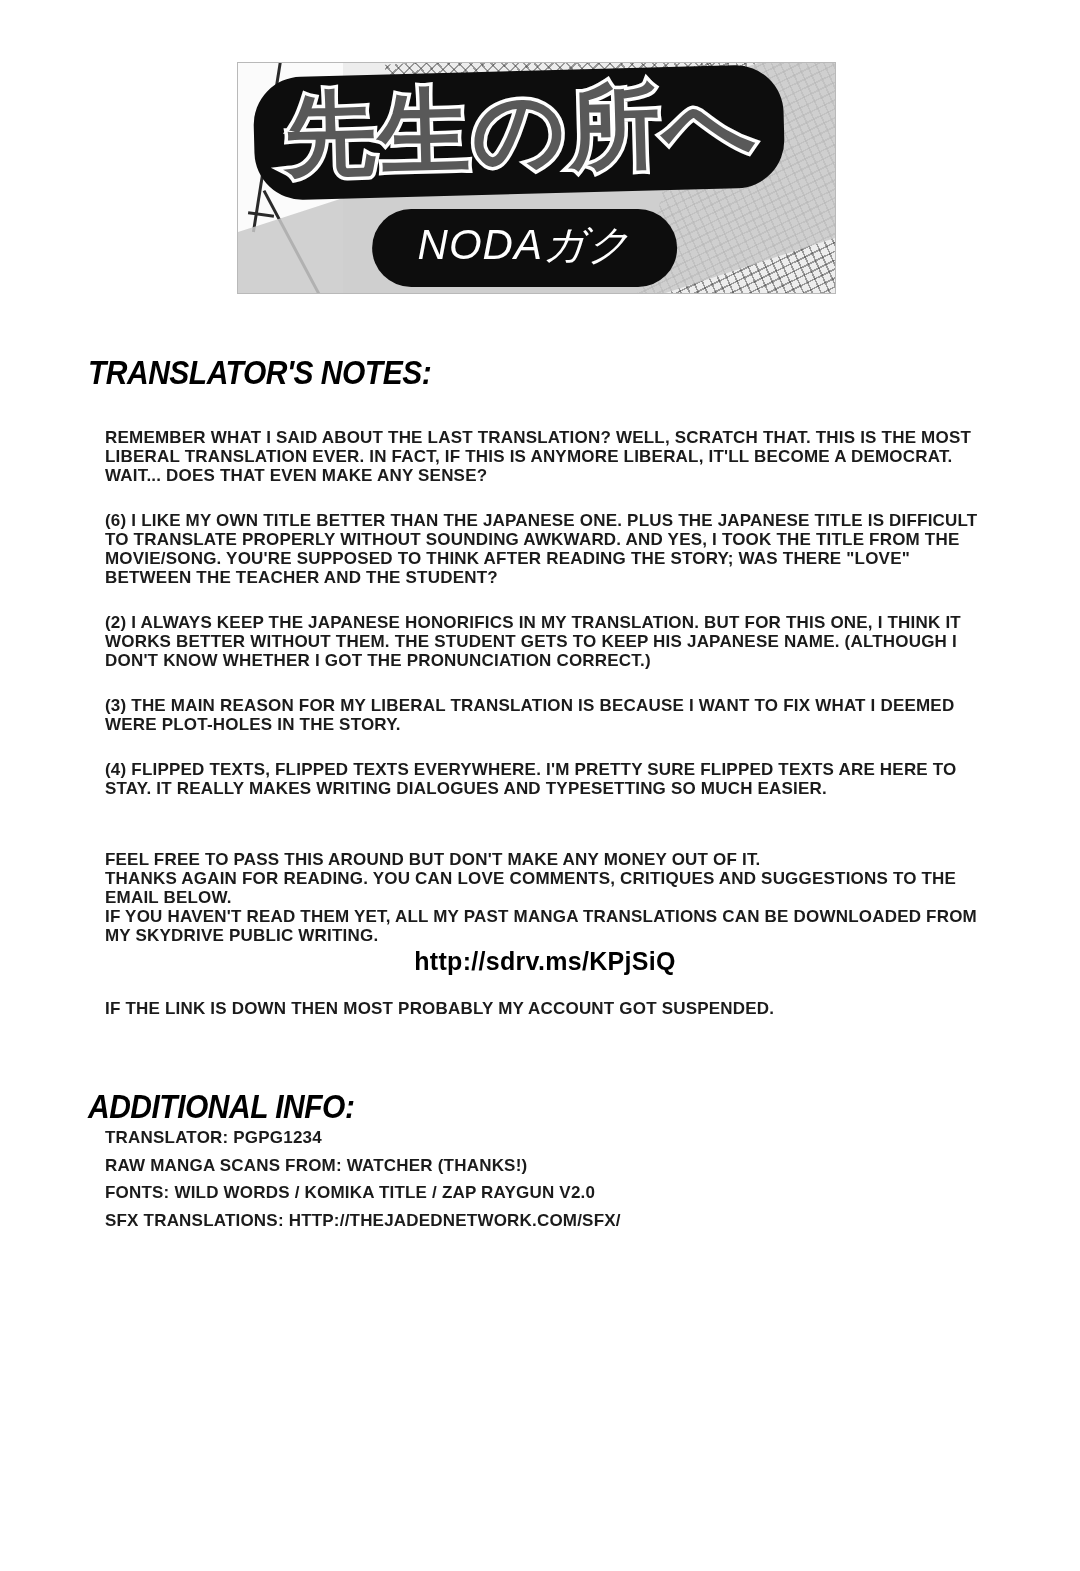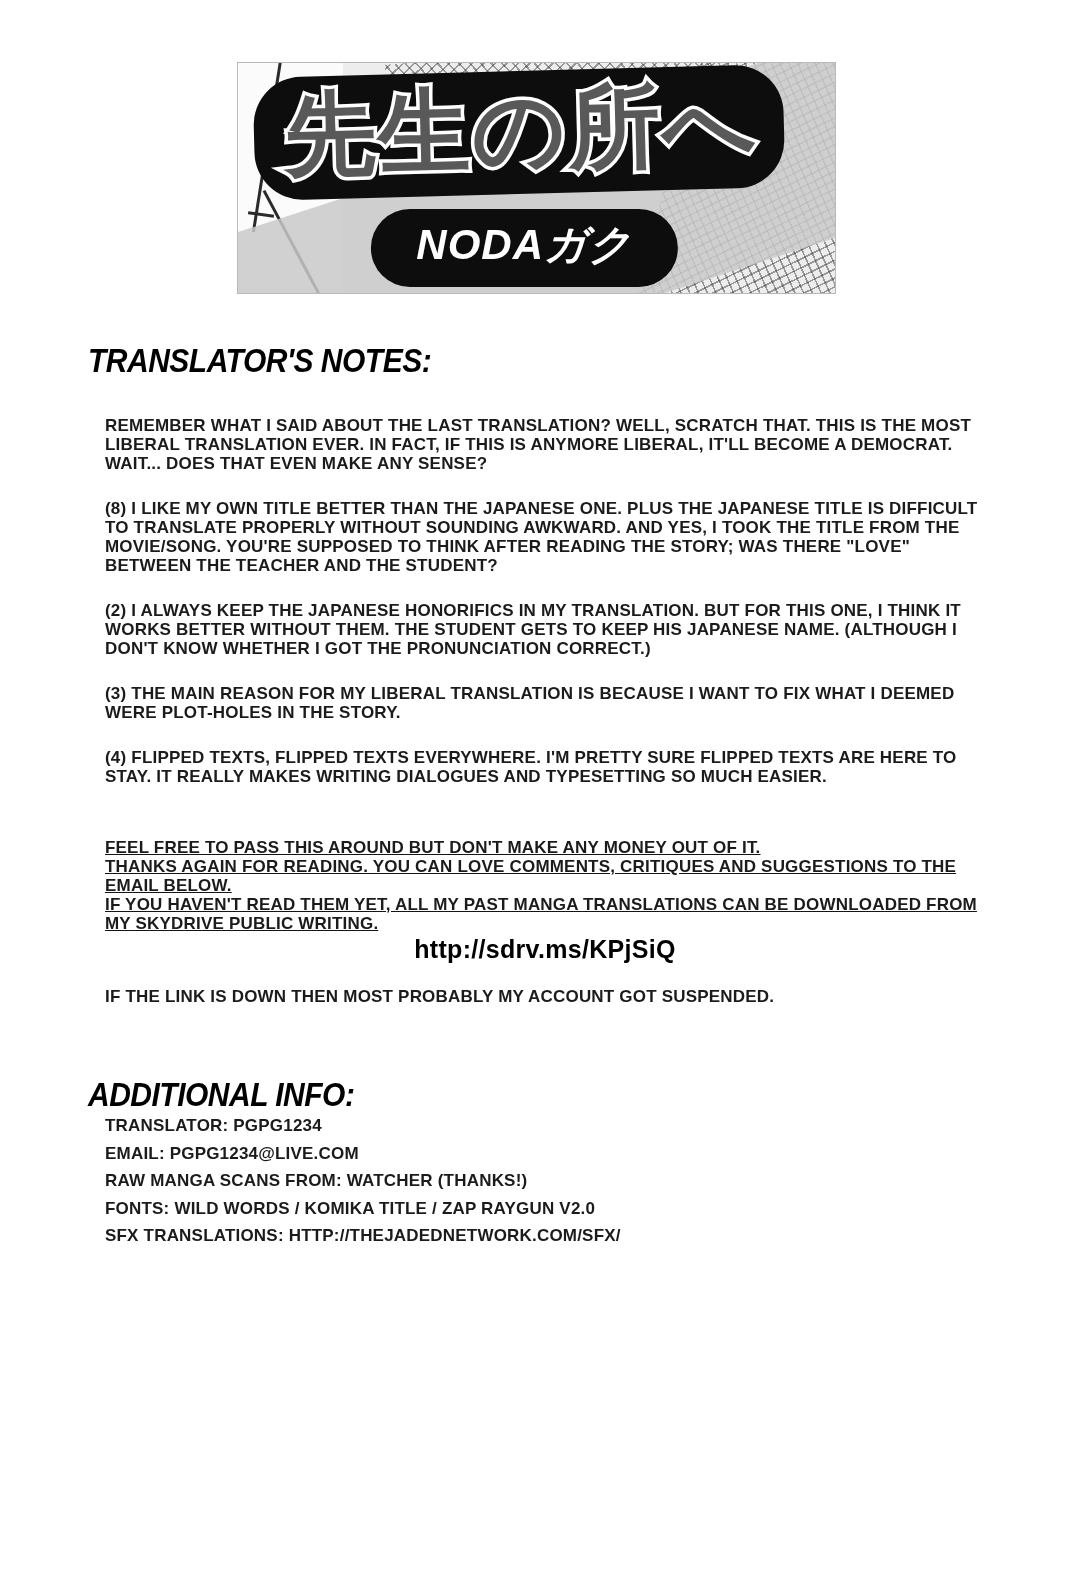--- a/index.html
+++ b/index.html
@@ -79,21 +79,21 @@
     left: 50%;
     top: 146px;
     transform: translateX(-54%);
     background: #0d0d0d;
     border-radius: 70px;
     padding: 8px 46px 14px 46px;
     z-index: 3;
   }
   .author-text {
     font-size: 42px;
-    font-weight: 700;
+    font-weight: 400;
     font-style: italic;
     color: #ffffff;
     letter-spacing: 1px;
     white-space: nowrap;
   }
 
   
   .section-heading {
     position: relative;
     margin-left: 88px;
@@ -102,36 +102,36 @@
     font-style: italic;
     letter-spacing: -0.5px;
     color: #000000;
     transform: scaleY(1.12);
     transform-origin: left center;
   }
   .notes-heading { margin-top: 0; }
 
   .content-flow {
     position: absolute;
-    left: 0; top: 344px;
+    left: 0; top: 356px;
     width: 986px;
   }
   .body-col {
     margin-left: 105px;
     width: 880px;
   }
   .comic {
     font-weight: 700;
     font-size: 17px;
     line-height: 19px;
     letter-spacing: 0.2px;
     color: #1b1b1b;
   }
   .para { margin: 0 0 26px 0; }
-  .outro-block { margin-top: 52px; text-decoration: underline; }
+  .outro-block { margin-top: 52px; }
   .outro-line { margin: 0; }
   .link-line {
     text-align: center;
     font-size: 25px;
     font-weight: 700;
     letter-spacing: 0.3px;
     color: #000000;
     line-height: 32px;
   }
   .suspended-line { margin-top: 22px; }
@@ -158,39 +158,38 @@
     <div class="author-text">NODAガク</div>
   </div>
 </div>
 
 <div class="content-flow">
 
   <div class="section-heading notes-heading">TRANSLATOR'S NOTES:</div>
 
   <div class="body-col" style="margin-top: 38px;">
     <p class="comic para">REMEMBER WHAT I SAID ABOUT THE LAST TRANSLATION? WELL, SCRATCH THAT. THIS IS THE MOST LIBERAL TRANSLATION EVER. IN FACT, IF THIS IS ANYMORE LIBERAL, IT'LL BECOME A DEMOCRAT. WAIT... DOES THAT EVEN MAKE ANY SENSE?</p>
-    <p class="comic para">(8) I LIKE MY OWN TITLE BETTER THAN THE JAPANESE ONE. PLUS THE JAPANESE TITLE IS DIFFICULT TO TRANSLATE PROPERLY WITHOUT SOUNDING AWKWARD. AND YES, I TOOK THE TITLE FROM THE MOVIE/SONG. YOU'RE SUPPOSED TO THINK AFTER READING THE STORY; WAS THERE "LOVE" BETWEEN THE TEACHER AND THE STUDENT?</p>
+    <p class="comic para">(6) I LIKE MY OWN TITLE BETTER THAN THE JAPANESE ONE. PLUS THE JAPANESE TITLE IS DIFFICULT TO TRANSLATE PROPERLY WITHOUT SOUNDING AWKWARD. AND YES, I TOOK THE TITLE FROM THE MOVIE/SONG. YOU'RE SUPPOSED TO THINK AFTER READING THE STORY; WAS THERE "LOVE" BETWEEN THE TEACHER AND THE STUDENT?</p>
     <p class="comic para">(2) I ALWAYS KEEP THE JAPANESE HONORIFICS IN MY TRANSLATION. BUT FOR THIS ONE, I THINK IT WORKS BETTER WITHOUT THEM. THE STUDENT GETS TO KEEP HIS JAPANESE NAME. (ALTHOUGH I DON'T KNOW WHETHER I GOT THE PRONUNCIATION CORRECT.)</p>
     <p class="comic para">(3) THE MAIN REASON FOR MY LIBERAL TRANSLATION IS BECAUSE I WANT TO FIX WHAT I DEEMED WERE PLOT-HOLES IN THE STORY.</p>
     <p class="comic para">(4) FLIPPED TEXTS, FLIPPED TEXTS EVERYWHERE. I'M PRETTY SURE FLIPPED TEXTS ARE HERE TO STAY. IT REALLY MAKES WRITING DIALOGUES AND TYPESETTING SO MUCH EASIER.</p>
 
     <div class="outro-block">
       <p class="comic outro-line">FEEL FREE TO PASS THIS AROUND BUT DON'T MAKE ANY MONEY OUT OF IT.</p>
       <p class="comic outro-line">THANKS AGAIN FOR READING. YOU CAN LOVE COMMENTS, CRITIQUES AND SUGGESTIONS TO THE EMAIL BELOW.</p>
       <p class="comic outro-line">IF YOU HAVEN'T READ THEM YET, ALL MY PAST MANGA TRANSLATIONS CAN BE DOWNLOADED FROM MY SKYDRIVE PUBLIC WRITING.</p>
     </div>
 
     <div class="link-line">http://sdrv.ms/KPjSiQ</div>
 
     <p class="comic suspended-line">IF THE LINK IS DOWN THEN MOST PROBABLY MY ACCOUNT GOT SUSPENDED.</p>
   </div>
 
   <div class="section-heading additional-heading">ADDITIONAL INFO:</div>
 
   <div class="body-col info-block">
     <p class="comic info-line">TRANSLATOR: PGPG1234</p>
-    <p class="comic info-line">EMAIL: PGPG1234@LIVE.COM</p>
     <p class="comic info-line">RAW MANGA SCANS FROM: WATCHER (THANKS!)</p>
     <p class="comic info-line">FONTS: WILD WORDS / KOMIKA TITLE / ZAP RAYGUN V2.0</p>
     <p class="comic info-line">SFX TRANSLATIONS: HTTP://THEJADEDNETWORK.COM/SFX/</p>
   </div>
 
 </div>
 
 </body></html>

